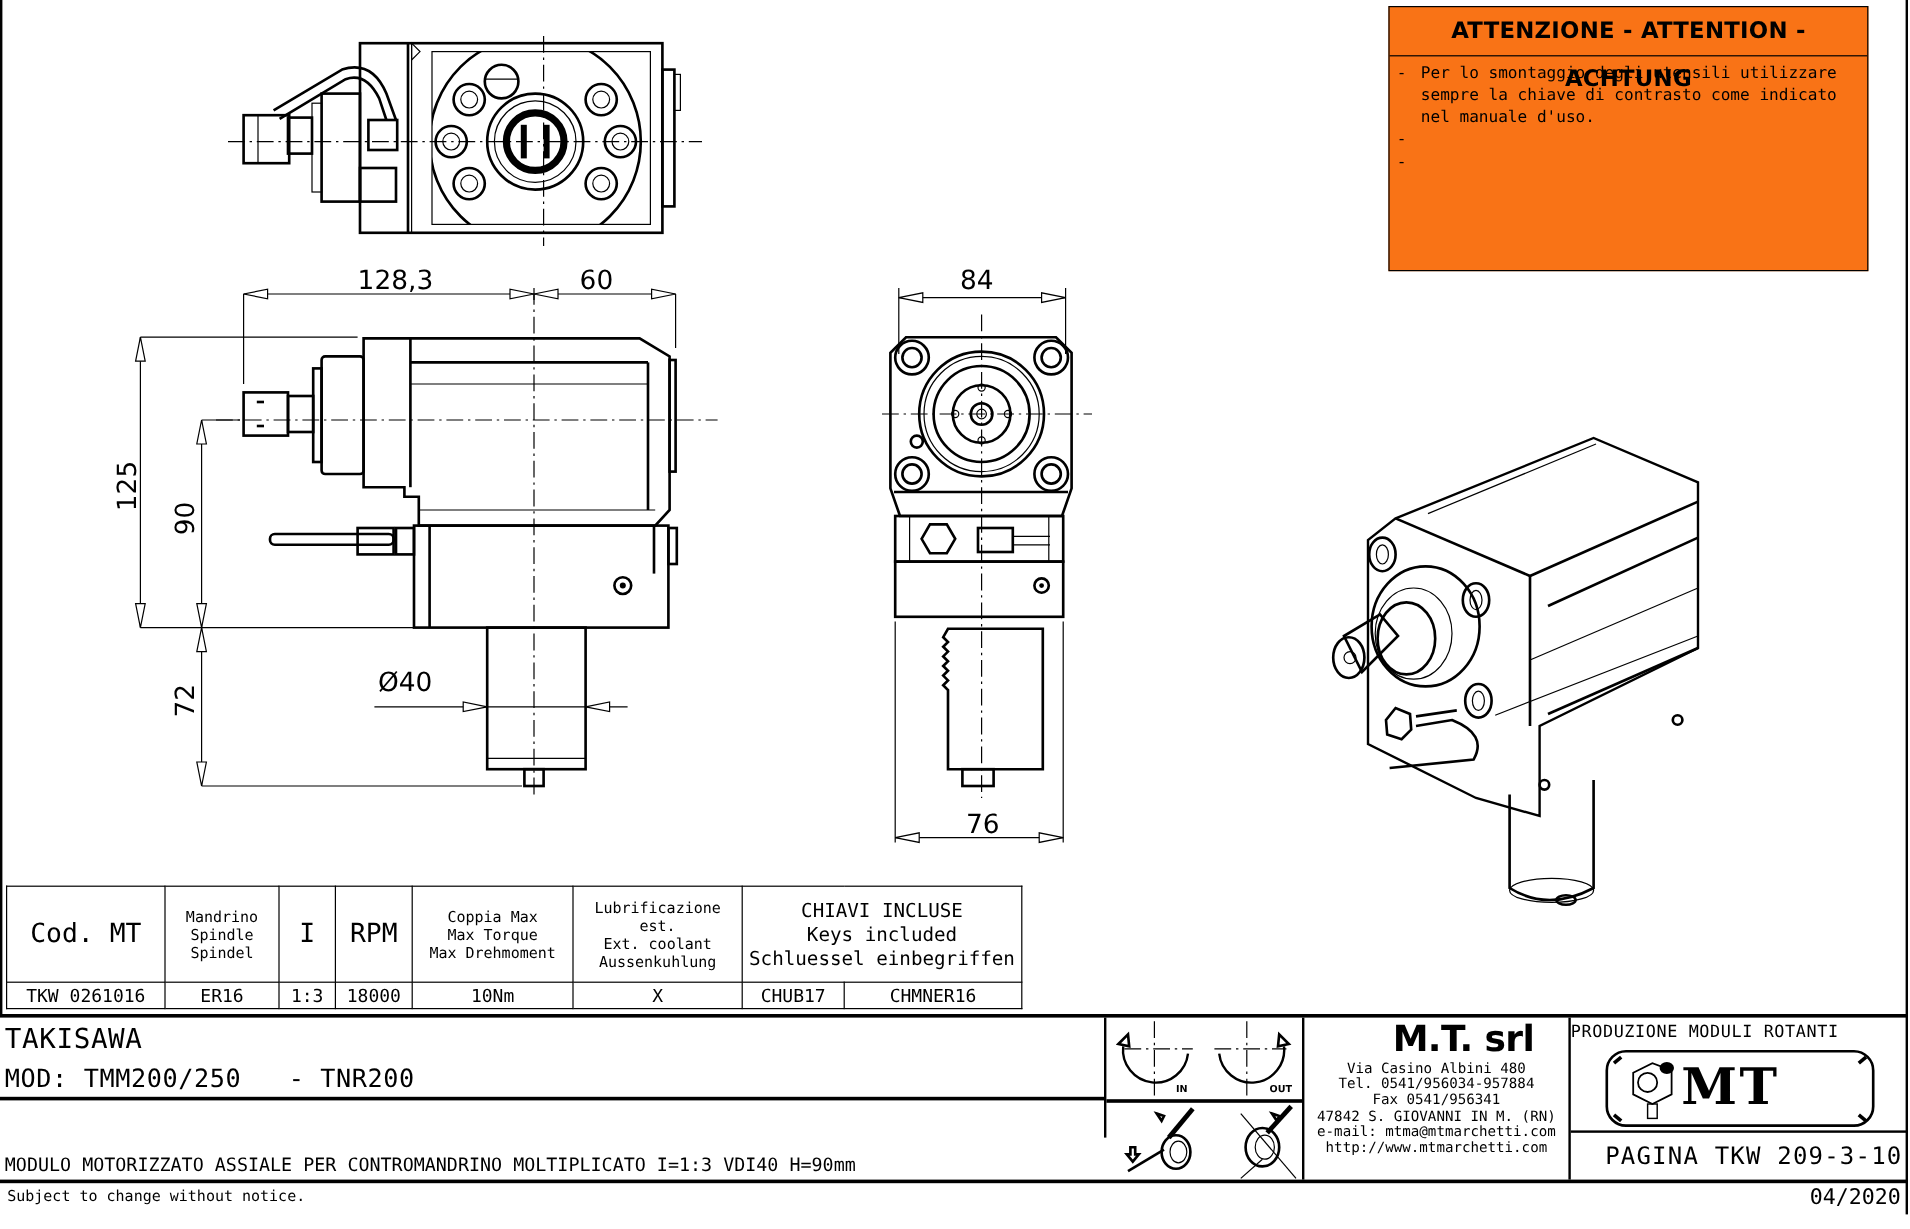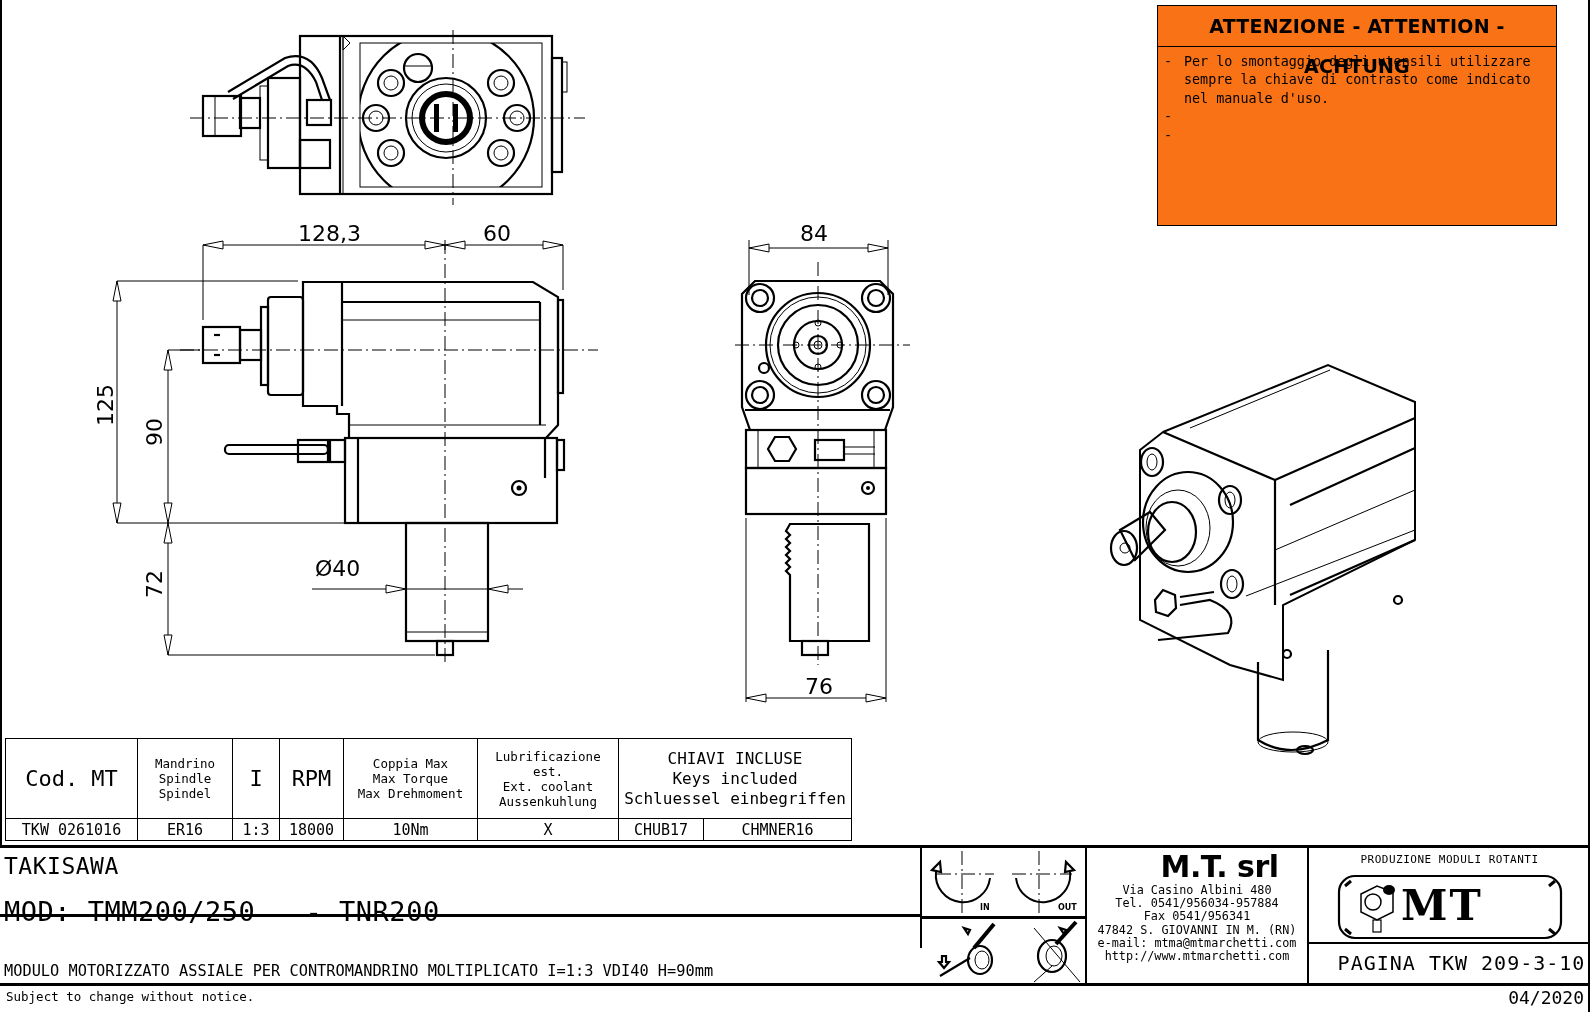--- a/index.html
+++ b/index.html
@@ -33,36 +33,36 @@
   .spec-h-small { font-size: 12.5px; line-height: 15px; }
   .spec-h-mid { font-size: 16px; line-height: 20px; }
   .spec-val { font-size: 15px; height: 22px; }
 
   
   .tb { position: absolute; left: 0; top: 845px; width: 1590px; height: 141px;
         border-top: 3px solid #000; border-bottom: 3px solid #000; box-sizing: border-box; }
   .tb-left { position: absolute; left: 0; top: 0; width: 922px; height: 100px;
              border-right: 2px solid #000; box-sizing: border-box; }
   .tb-brand { position: absolute; left: 4px; top: 3px; font-size: 23px; line-height: 30px; letter-spacing: 0.5px; }
-  .tb-model { position: absolute; left: 4px; top: 36px; font-size: 27px; line-height: 30px; letter-spacing: 0.5px; white-space: pre; margin-top: 13px; }
+  .tb-model { position: absolute; left: 4px; top: 36px; font-size: 21px; line-height: 30px; letter-spacing: 0.5px; white-space: pre; }
   .tb-sep { position: absolute; left: 0; top: 66px; width: 920px; border-top: 3px solid #000; }
   .tb-desc { position: absolute; left: 4px; top: 71px; font-size: 15.3px; line-height: 21px; white-space: pre; }
 
   .tb-icons { position: absolute; left: 922px; top: 0; width: 165px; height: 135px;
               border-right: 2px solid #000; box-sizing: border-box; }
   .tb-icons .sep { position: absolute; left: 0; top: 68px; width: 163px; border-top: 3px solid #000; }
 
   .tb-company { position: absolute; left: 1087px; top: 0; width: 222px; height: 135px;
                 border-right: 2px solid #000; box-sizing: border-box; text-align: center; }
   .co-name { font-family: "DejaVu Sans", sans-serif; font-weight: bold; font-size: 30px;
              line-height: 34px; margin-top: 2px; letter-spacing: -0.5px; padding-left: 45px; }
   .co-line { font-size: 11.8px; line-height: 13.2px; white-space: nowrap; }
 
   .tb-logo { position: absolute; left: 1309px; top: 0; width: 281px; height: 135px; box-sizing: border-box; }
-  .logo-cap { text-align: center; font-size: 11px; line-height: 24px; letter-spacing: 0.5px; }
+  .logo-cap { font-size: 14px; line-height: 24px; letter-spacing: 0.5px; }
   .logo-sep { position: absolute; left: 0; top: 94px; width: 281px; border-top: 2px solid #000; }
   .page-no { position: absolute; left: 0; top: 98px; width: 281px; text-align: center;
              font-size: 20px; line-height: 34px; letter-spacing: 1px; padding-left: 12px; }
 
   .notice { position: absolute; left: 6px; top: 989px; font-size: 12.5px; line-height: 16px; }
   .date { position: absolute; right: 8px; top: 989px; font-size: 18px; line-height: 18px; }
 </style>
 </head>
 <body>
 

